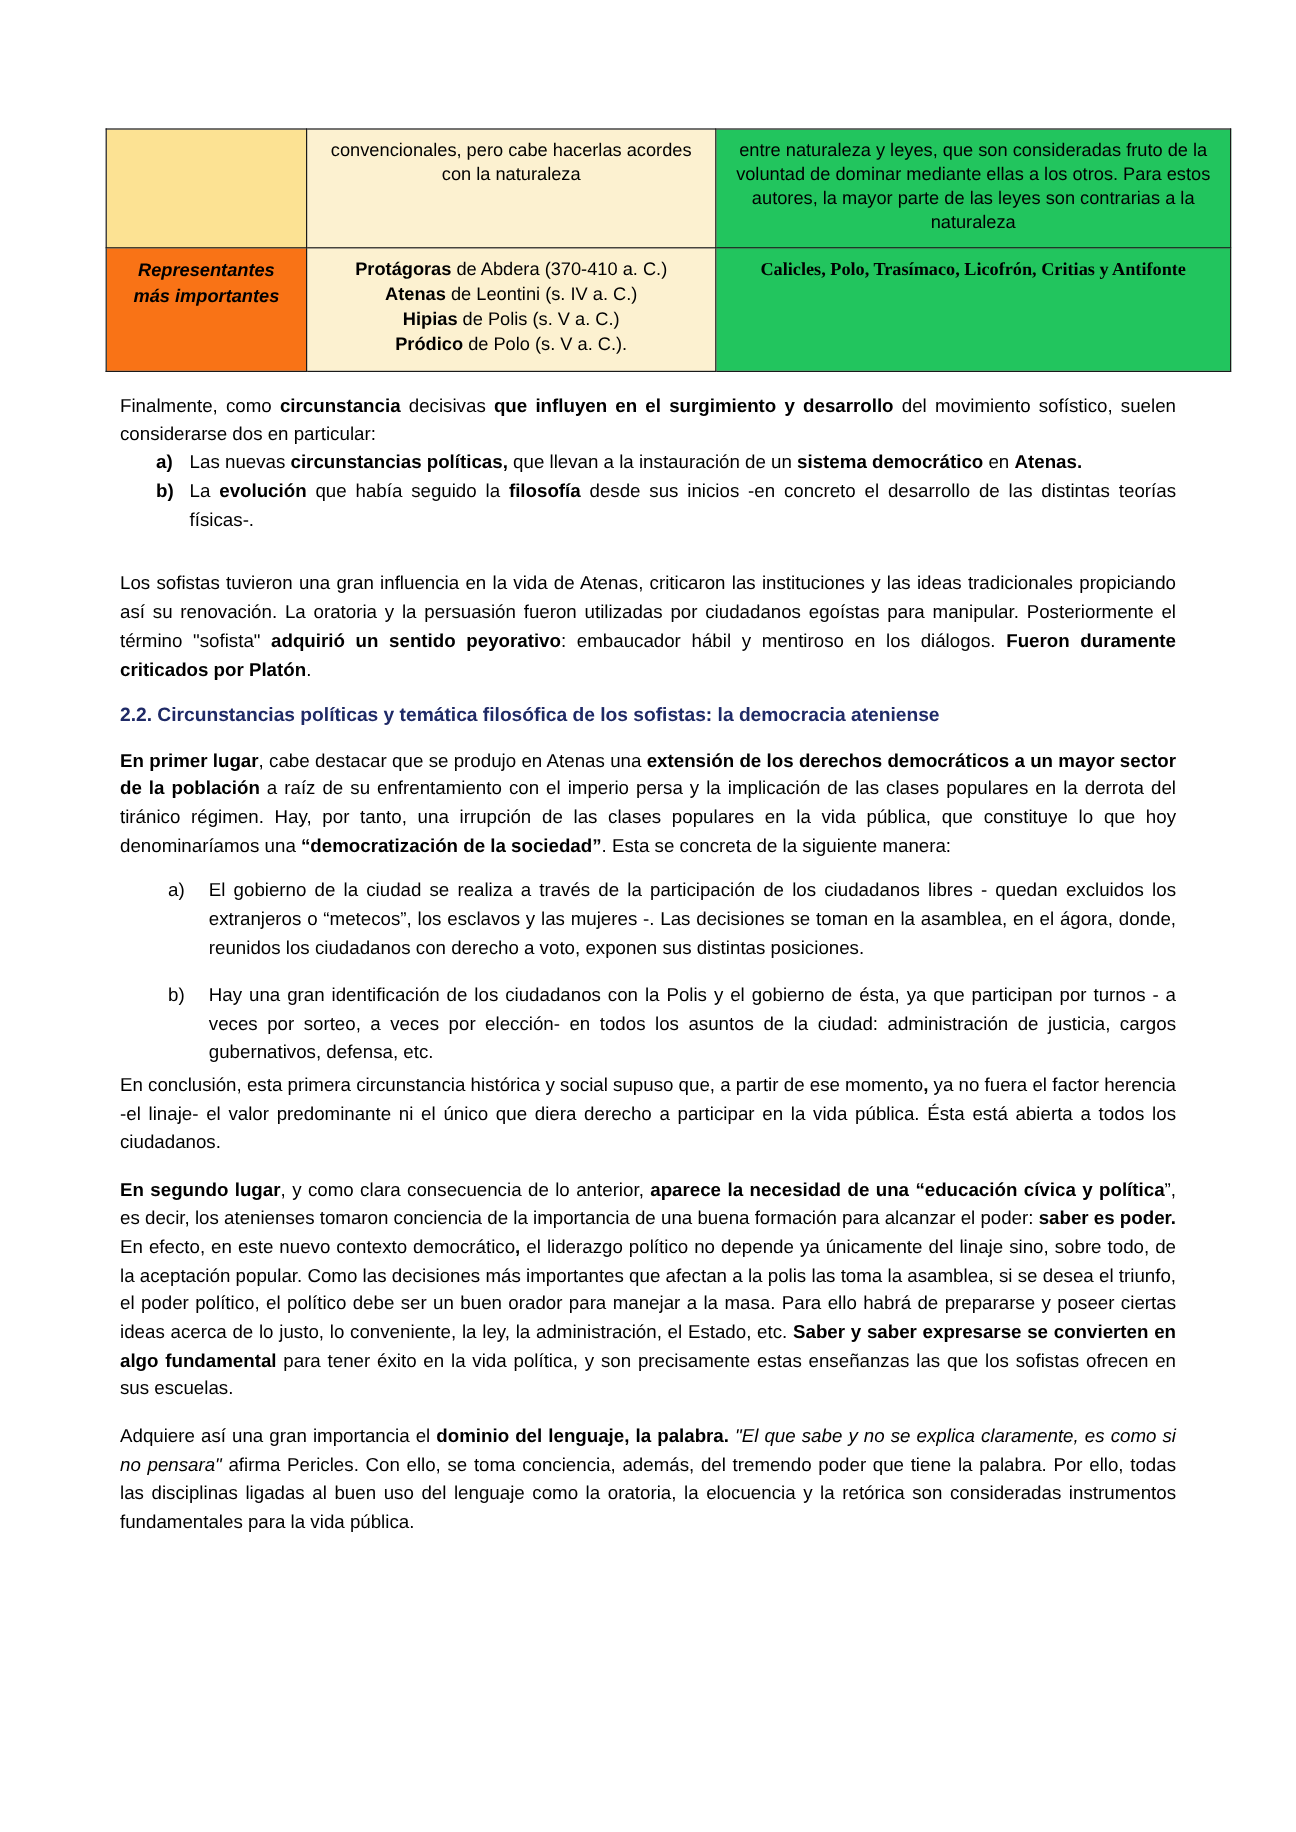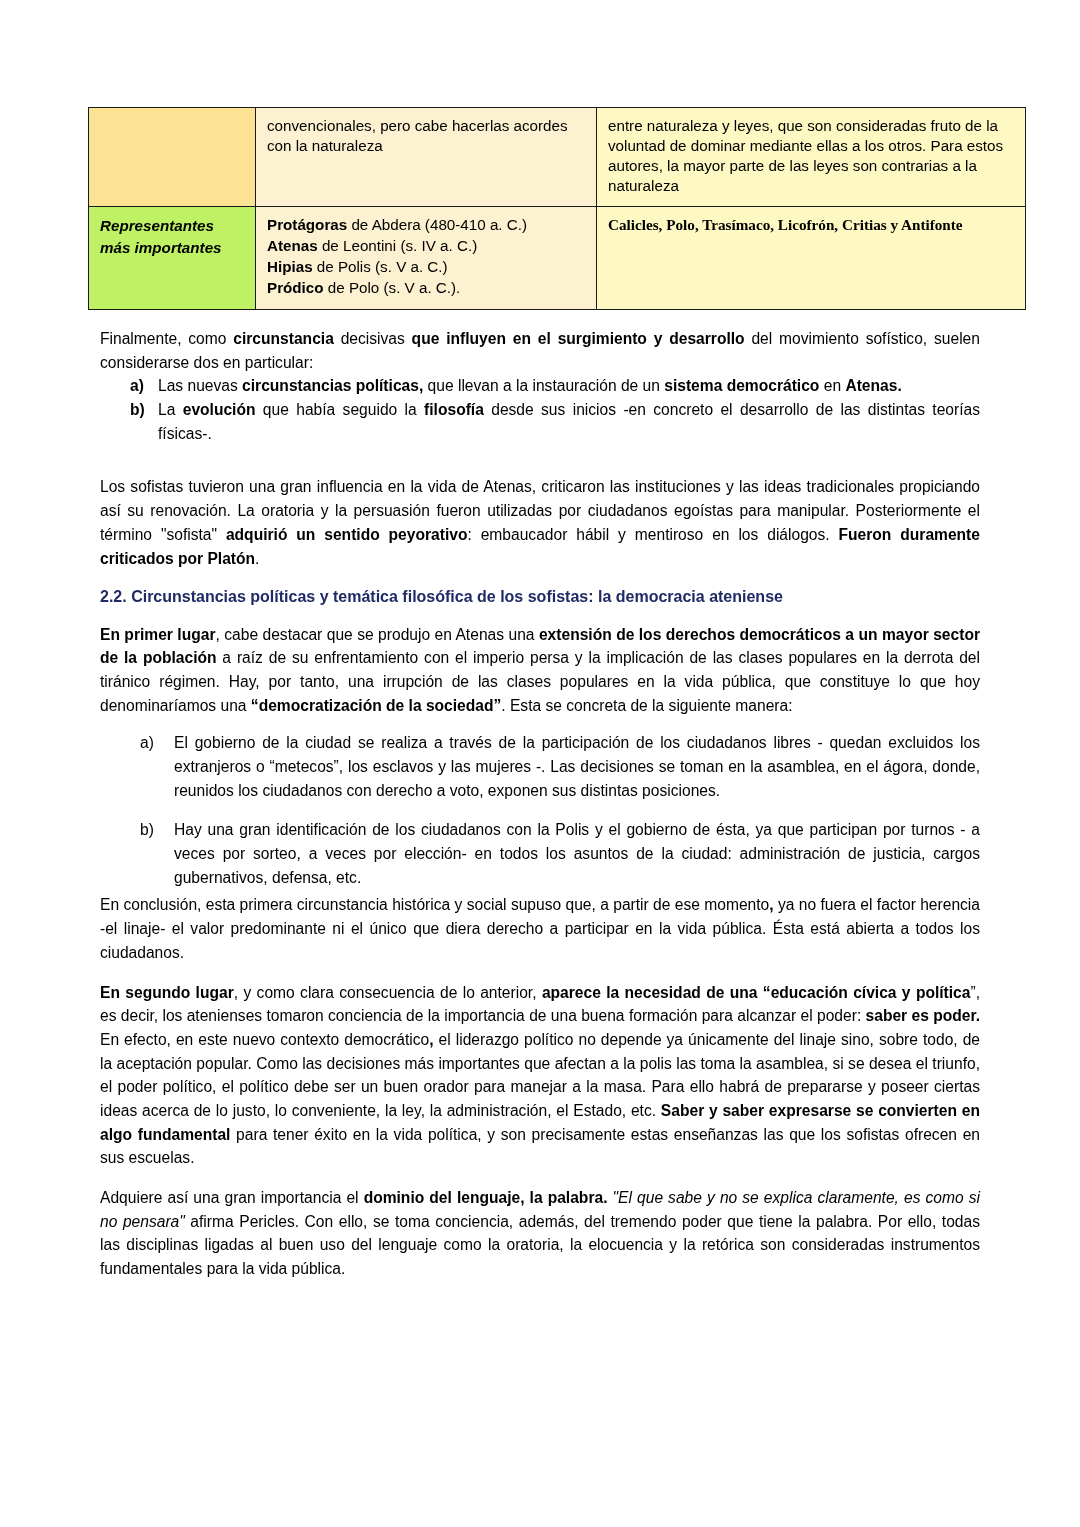--- a/index.html
+++ b/index.html
@@ -34,37 +34,38 @@
     border-collapse: collapse;
     width: 938px;
     table-layout: fixed;
     font-size: 15.2px;
     line-height: 1.32;
   }
   table.sophist-table td {
     border: 1.6px solid #1a1a1a;
     vertical-align: top;
     padding: 8px 11px 10px 11px;
+    text-align: center;
   }
   td.col-label {
     width: 144px;
-    background: #bef264;
+    background: #f97316;
     font-style: italic;
     font-weight: bold;
     vertical-align: middle;
     padding-left: 9px;
     line-height: 1.45;
   }
   td.col-label.blank { background: #fce293; }
   td.col-mid {
     width: 318px;
     background: #fcf1d0;
   }
   td.col-right {
-    background: #fef9c3;
+    background: #22c55e;
   }
   td.v-center { vertical-align: middle; font-family: Liberation Serif, serif; }
   .tl { margin: 0; }
   .tl + .tl { margin-top: 1px; }
   b, strong { font-weight: bold; }
 
   
   .content {
     position: absolute;
     left: 100px;
@@ -126,21 +127,21 @@
     <table class="sophist-table">
       <tbody>
         <tr>
           <td class="col-label blank"></td>
           <td class="col-mid">convencionales, pero cabe hacerlas acordes con la naturaleza</td>
           <td class="col-right">entre naturaleza y leyes, que son consideradas fruto de la voluntad de dominar mediante ellas a los otros. Para estos autores, la mayor parte de las leyes son contrarias a la naturaleza</td>
         </tr>
         <tr>
           <td class="col-label">Representantes más importantes</td>
           <td class="col-mid">
-            <div class="tl"><b>Protágoras</b><span> de Abdera (480-410 a. C.)</span></div>
+            <div class="tl"><b>Protágoras</b><span> de Abdera (370-410 a. C.)</span></div>
             <div class="tl"><b>Atenas</b><span> de Leontini (s. IV a. C.)</span></div>
             <div class="tl"><b>Hipias</b><span> de Polis (s. V a. C.)</span></div>
             <div class="tl"><b>Pródico</b><span> de Polo (s. V a. C.).</span></div>
           </td>
           <td class="col-right v-center">
             <b>Calicles, Polo, Trasímaco, Licofrón, Critias y Antifonte</b>
           </td>
         </tr>
       </tbody>
     </table>

